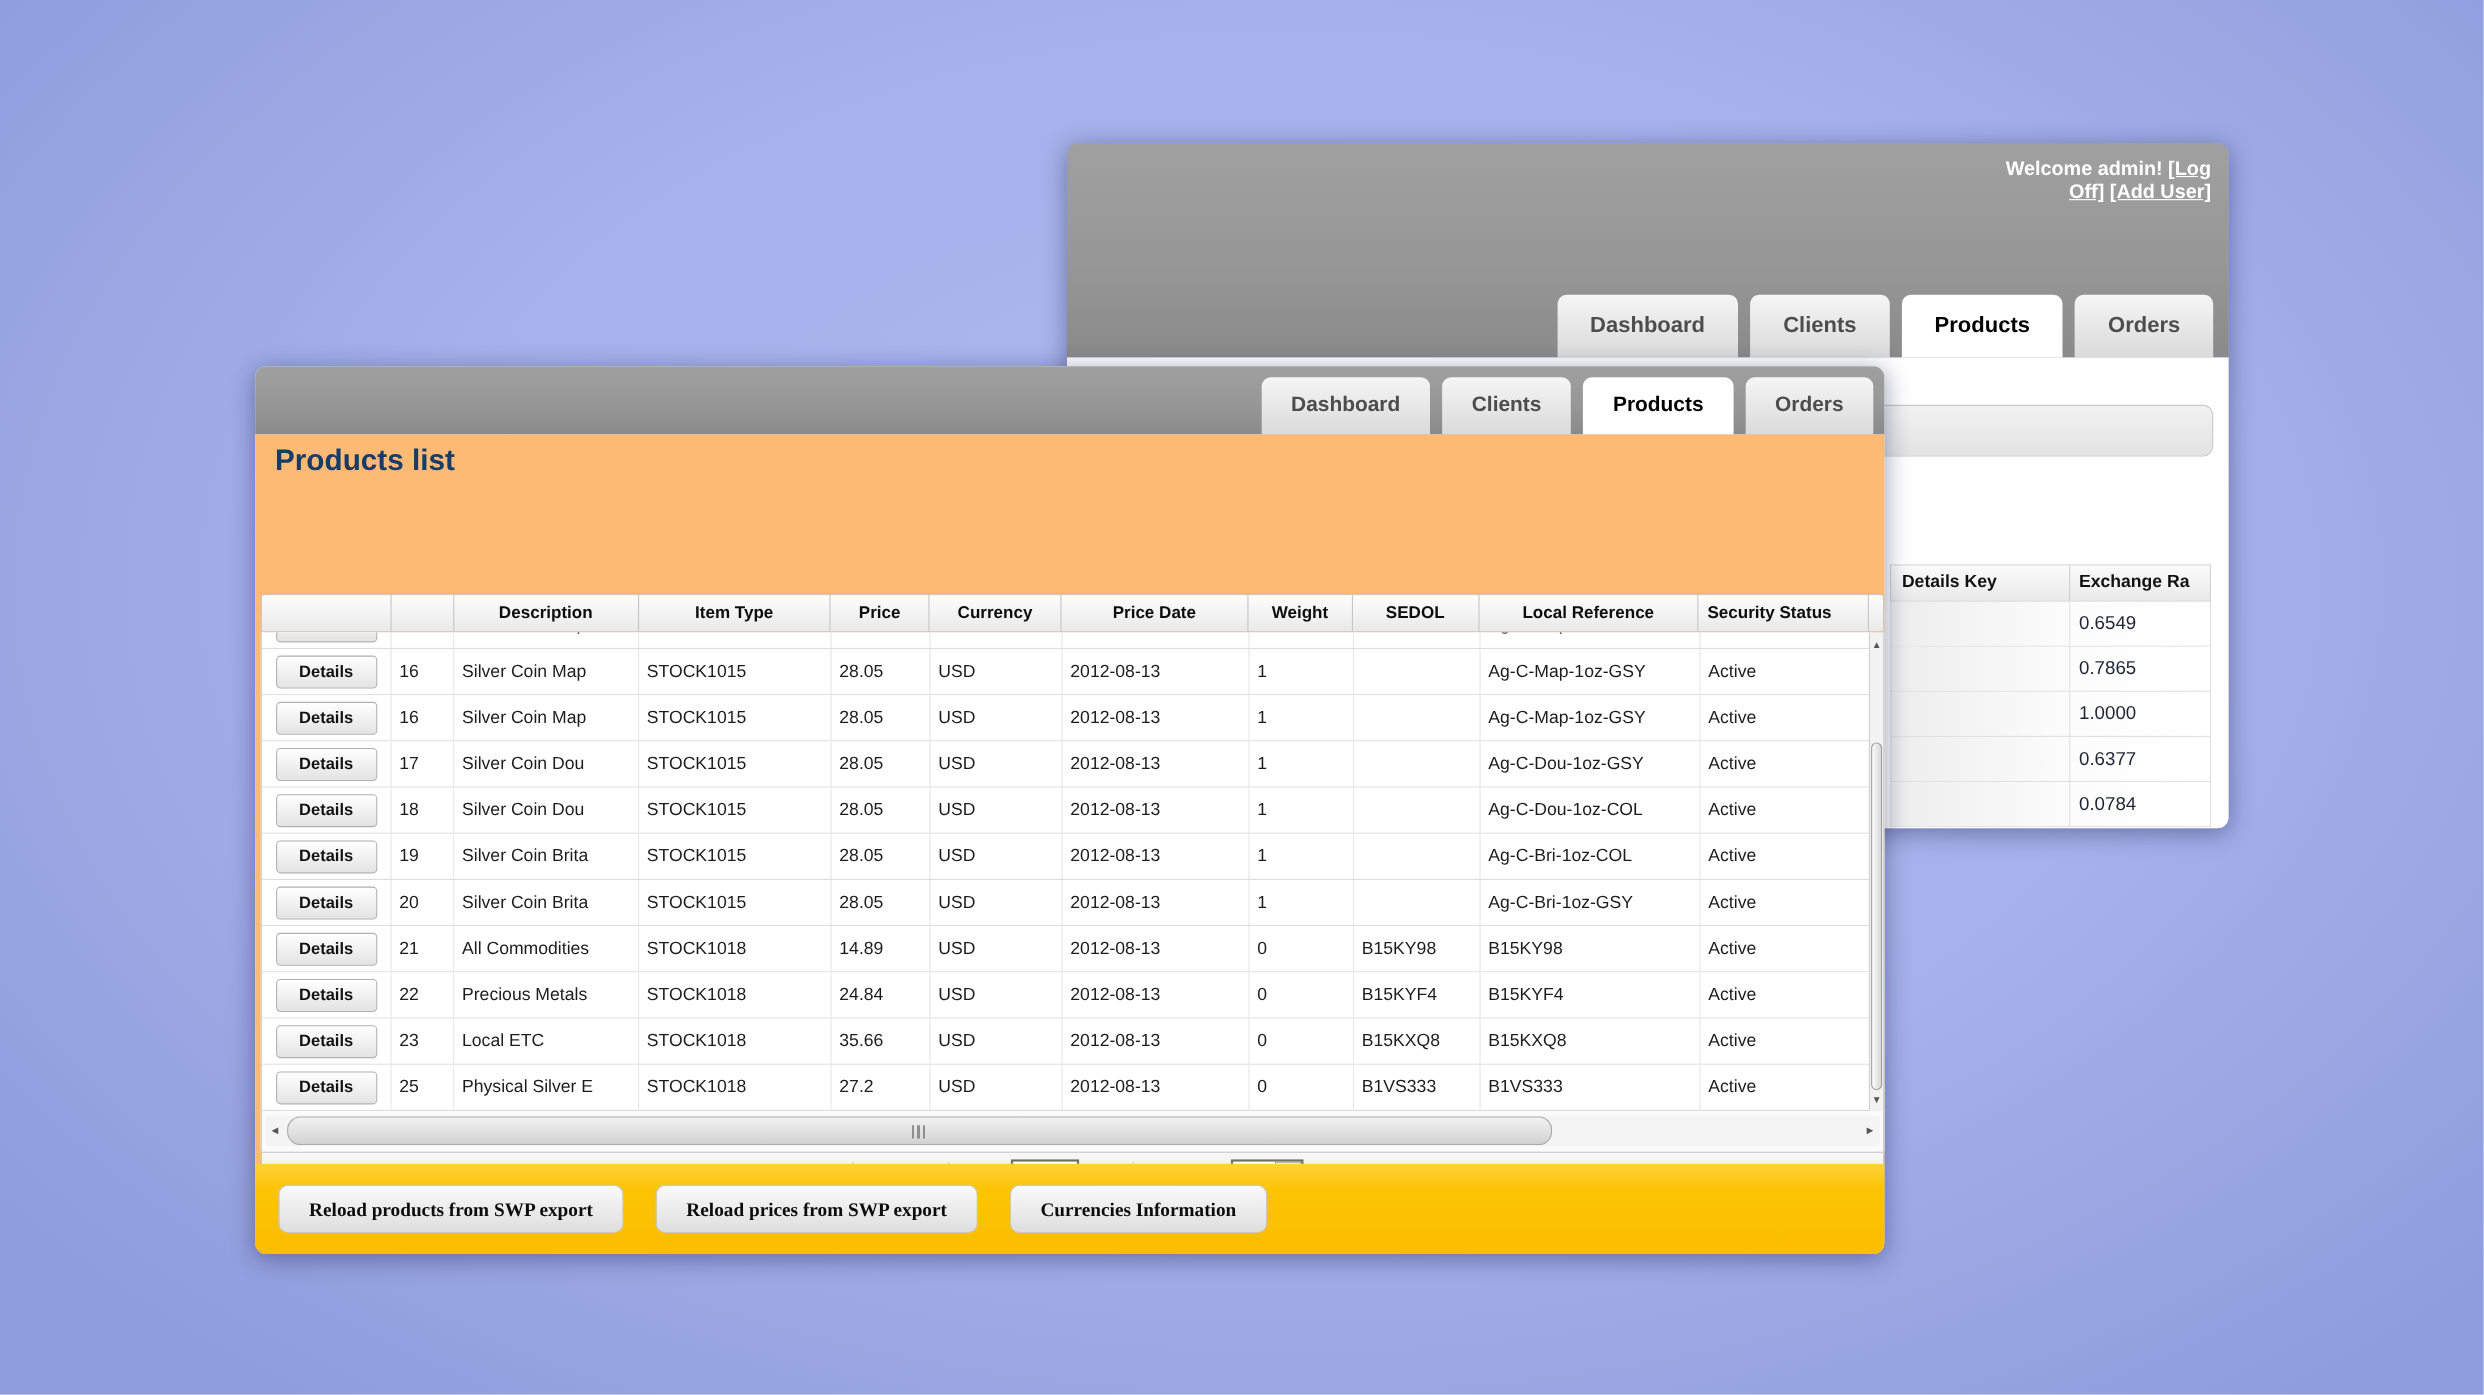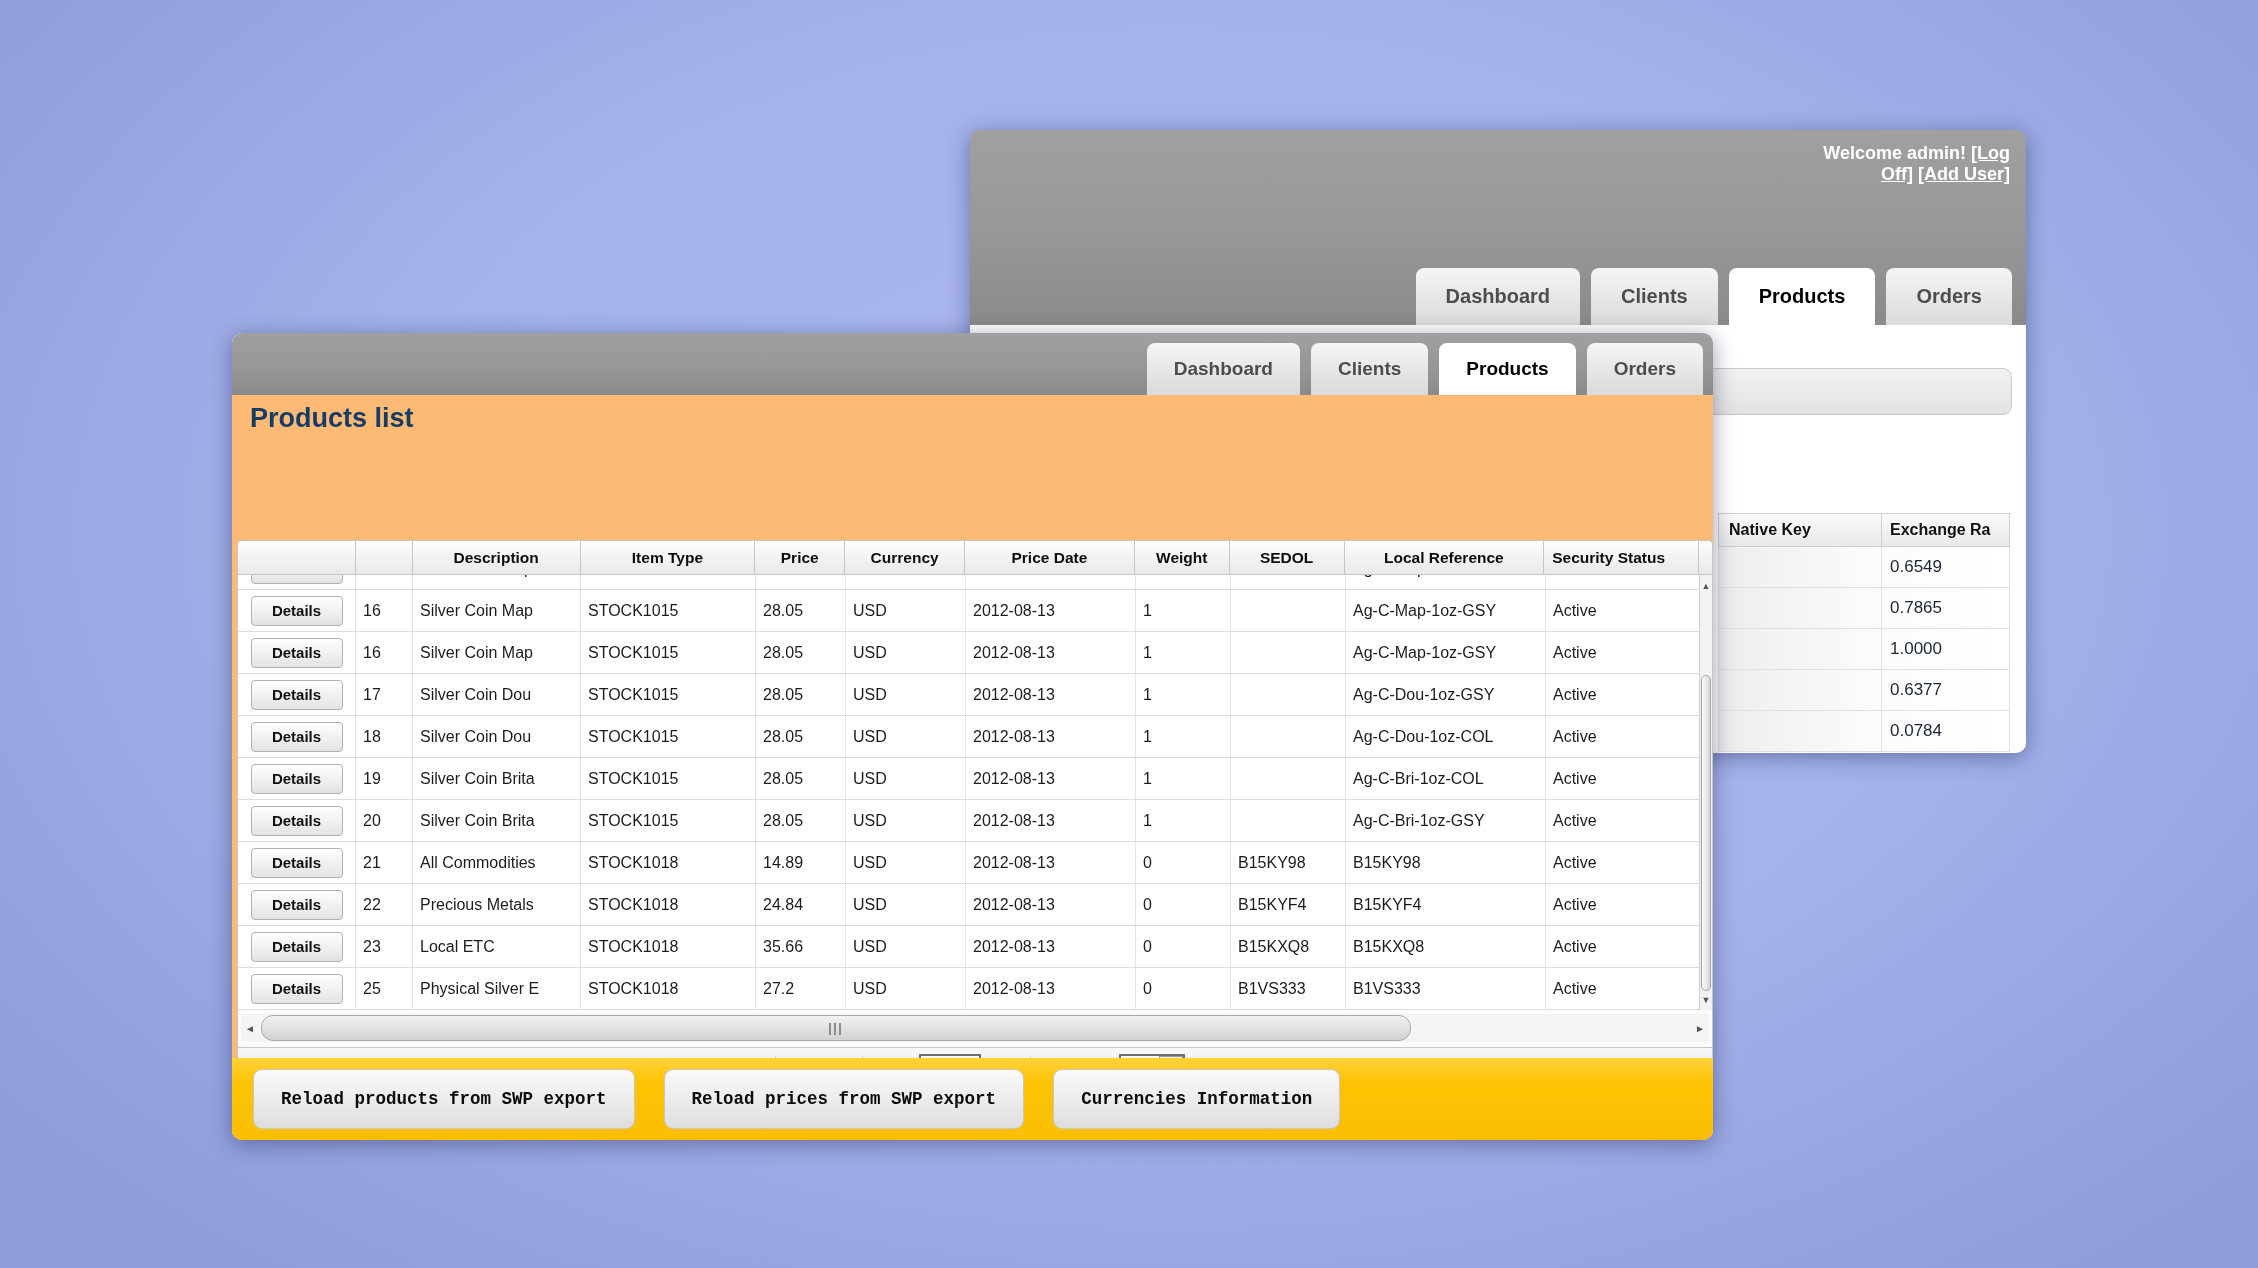--- a/index.html
+++ b/index.html
@@ -126,44 +126,44 @@
   .psel .arrowbox { width:24px; height:24px; border:1px solid #9a9a9a;
     background:linear-gradient(180deg,#f4f4f4,#d8d8d8); display:flex; align-items:center; justify-content:center;
     font-size:9px; color:#333; }
   .view-text { position:absolute; right:12px; top:0; height:40px; display:flex; align-items:center; font-size:16px; }
 
   
   .yellow-bar { position:absolute; left:0; right:0; bottom:0; height:82px;
     border-radius:0 0 10px 10px;
     background:linear-gradient(180deg,#fed33a 0%, #fcc404 28%, #fbbd00 100%);
     display:flex; align-items:center; gap:29px; padding-left:21px; }
-  .ybtn { height:60px; padding:0 27px; border:1px solid #c7c7c7; border-radius:9px;
+  .ybtn { height:44px; padding:0 27px; border:1px solid #c7c7c7; border-radius:9px;
     background:linear-gradient(180deg,#fafafa,#dedede);
-    font-weight:bold; font-size:17.5px; color:#0c0c0c; font-family:Liberation Mono, monospace; cursor:pointer; }
+    font-weight:bold; font-size:17.5px; color:#0c0c0c; font-family:Liberation Serif, serif; cursor:pointer; }
 </style>
 </head>
 <body>
 
 <div id="screen">
 
   <div class="window" id="bg-window">
     <div class="win-header">
       <div class="welcome"><span>Welcome admin! </span><a>[Log Off]</a> <a>[Add User]</a></div>
       <div class="tabs">
           <div class="tab">Dashboard</div>
           <div class="tab">Clients</div>
           <div class="tab active">Products</div>
           <div class="tab">Orders</div>
         </div>
     </div>
     <div class="win-body">
       <div class="bg-bar"></div>
       <div class="rates-table">
         <div class="rates-hdr">
-          <div class="rc1">Native Key</div>
+          <div class="rc1">Details Key</div>
           <div class="rc2">Exchange Ra</div>
         </div>
         <div id="rates-rows">
             <div class="rates-row">
               <div class="rc1"></div>
               <div class="rc2">0.6549</div>
             </div>
             <div class="rates-row">
               <div class="rc1"></div>
               <div class="rc2">0.7865</div>

